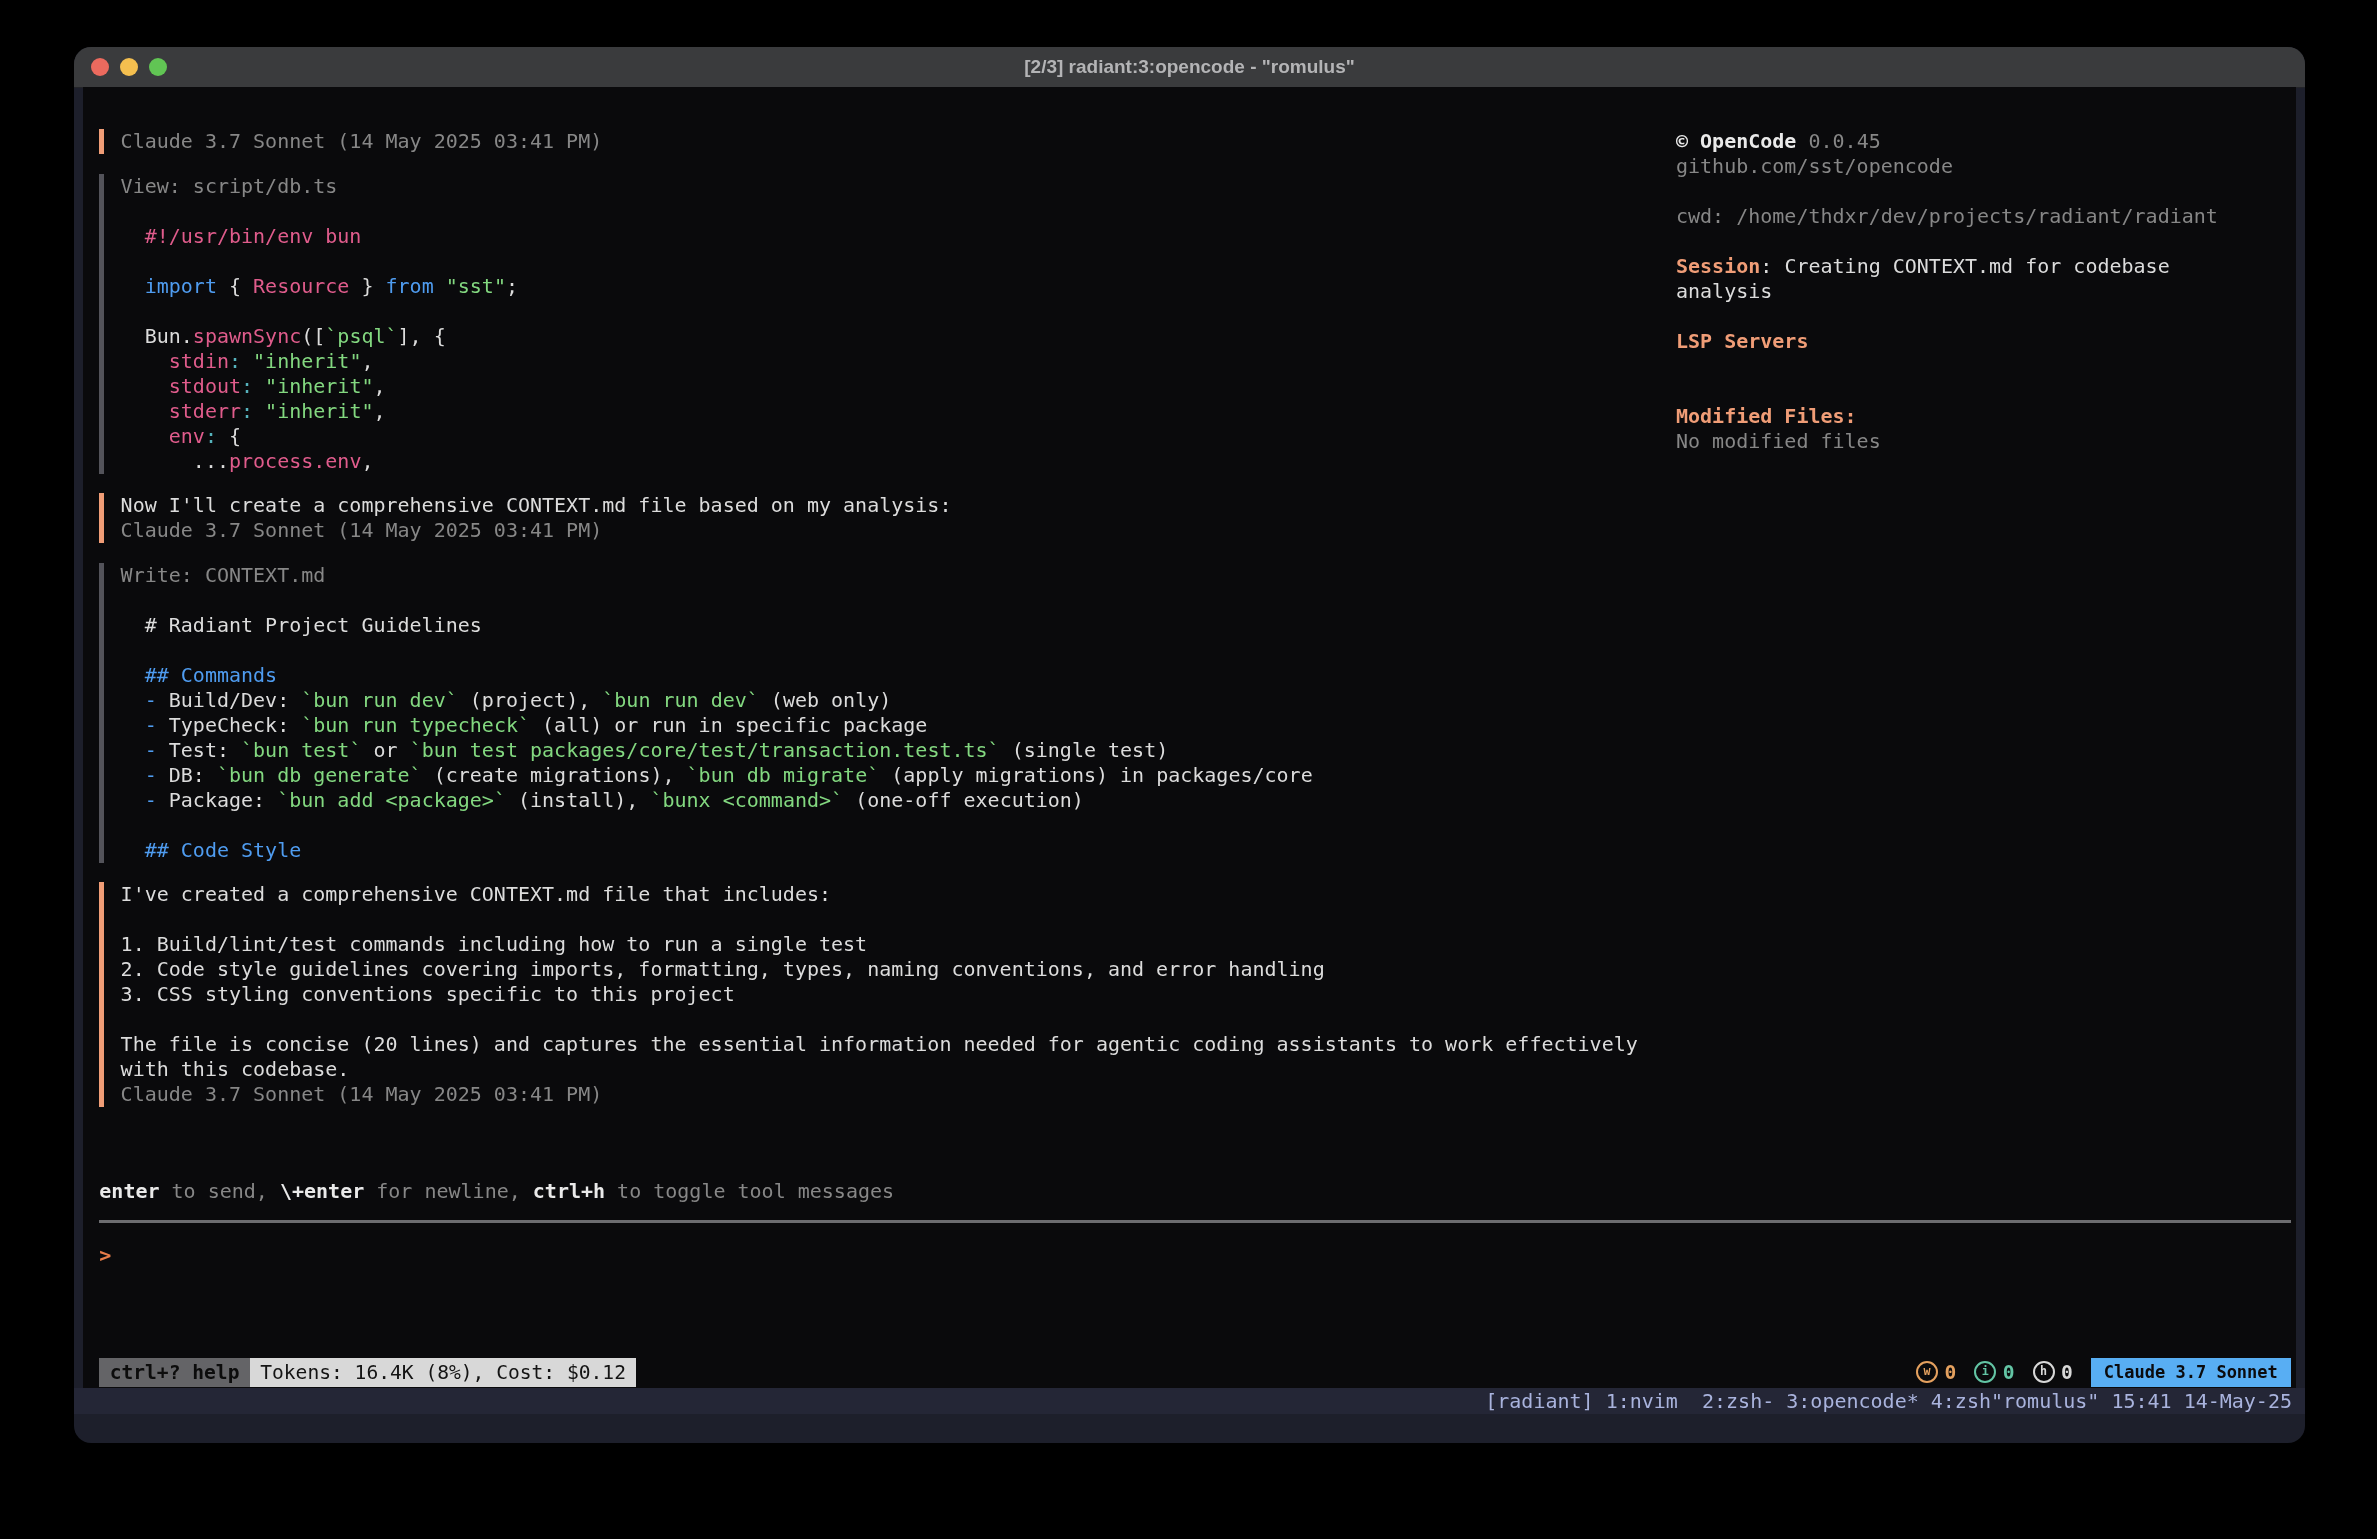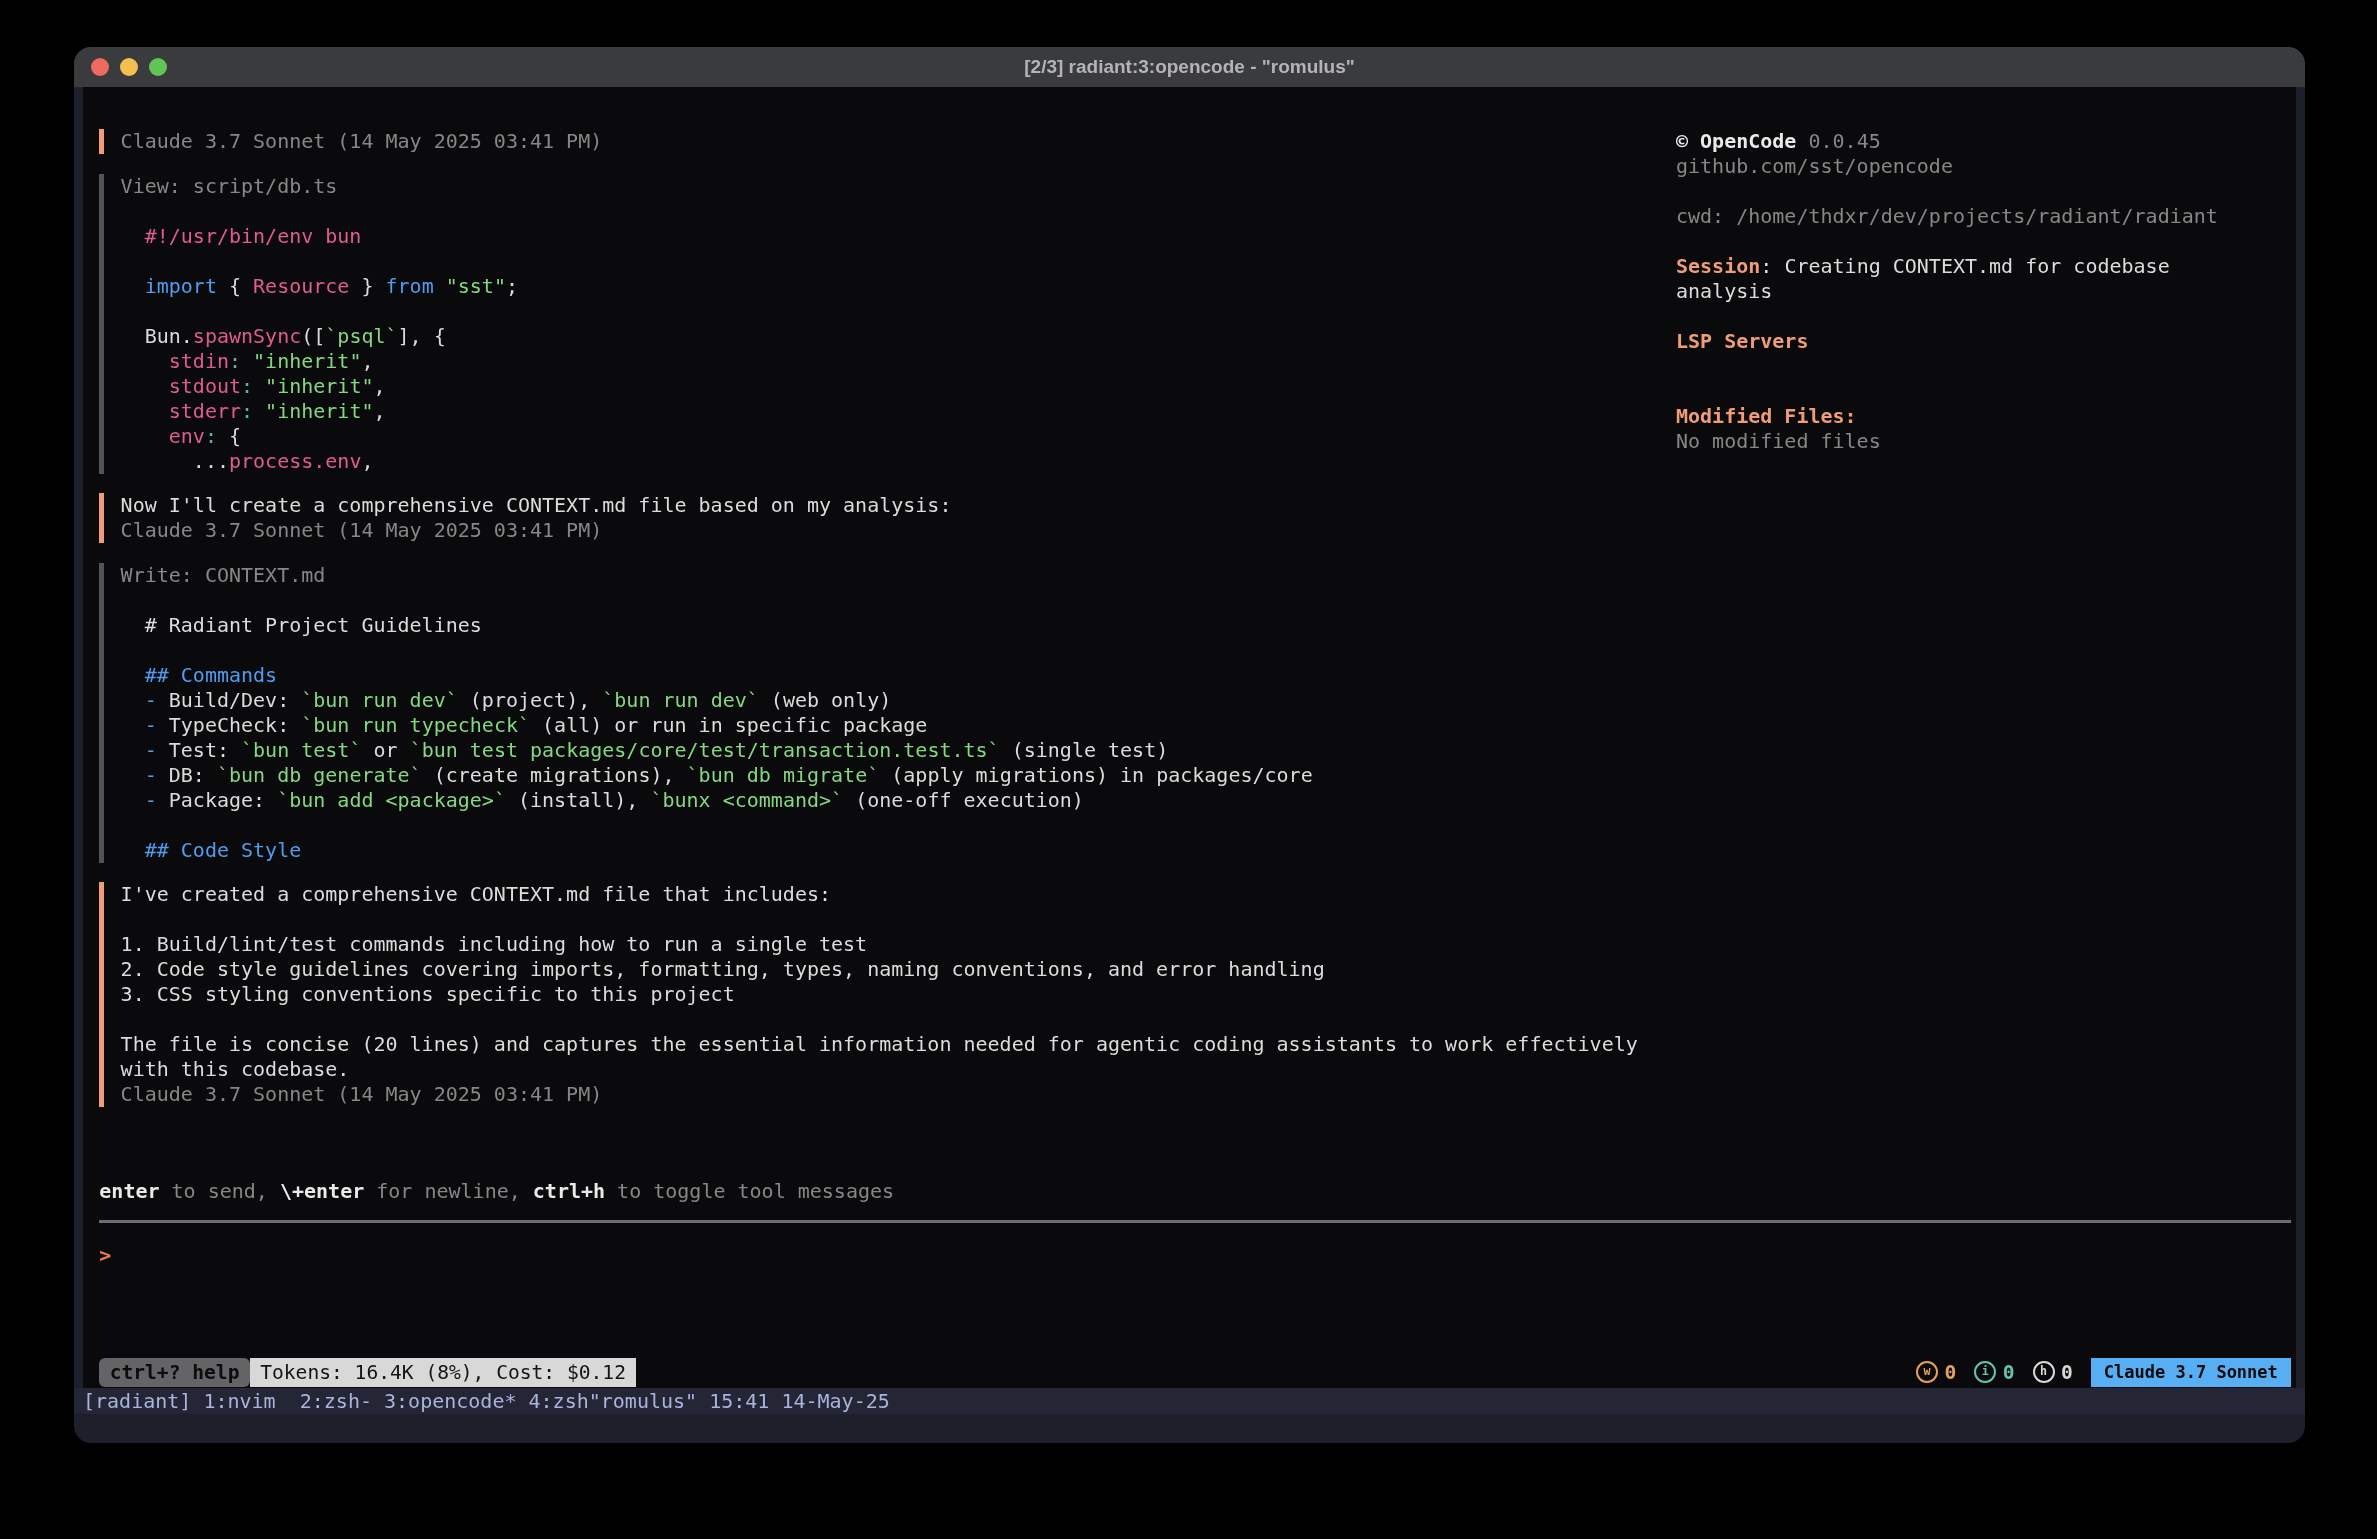--- a/index.html
+++ b/index.html
@@ -29,32 +29,32 @@
   .tk-ob{color:#f09d77;font-weight:bold;}
   .sidebar{position:absolute;left:1593px;top:42px;}
   .hint{position:absolute;left:16.3px;top:1092px;}
   .sep{position:absolute;left:16.3px;right:5.2px;top:1133px;height:2.6px;background:#6d6d70;}
   .promptline{position:absolute;left:16.3px;top:1156px;height:25px;line-height:25px;width:2153px;}
   .promptchar{color:#e87d4a;font-weight:bold;}
   .statusrow{position:absolute;left:16.3px;right:5.2px;bottom:1.3px;height:29px;
              display:flex;justify-content:space-between;align-items:center;}
   .chips{display:flex;}
   .chip{display:inline-block;height:29px;line-height:29px;padding:0 10.4px;font-size:19.6px;white-space:pre;}
-  .chip-dark{background:#646467;color:#0c0c0c;font-weight:bold;border-radius:6px;}
+  .chip-dark{background:#646467;color:#0c0c0c;font-weight:bold;}
   .chip-light{background:#d8d8d8;color:#141414;}
   .rightcluster{display:flex;align-items:center;gap:18px;}
   .counter{display:flex;align-items:center;gap:6.5px;font-weight:bold;font-size:19.6px;}
   .c-orange{color:#e5a15f;}.c-teal{color:#63c5a5;}.c-white{color:#d8d8d8;}
   .circ{width:18px;height:18px;border:2px solid currentColor;border-radius:50%;
         display:inline-flex;align-items:center;justify-content:center;font-size:11.7px;line-height:1;}
   .badge{background:#58aef3;color:#0b0b0d;height:29px;line-height:29px;padding:0 13px;
          font-weight:600;font-size:17px;white-space:pre;}
   .tmuxbar{position:absolute;left:0;right:0;top:1341px;height:26px;background:#242636;
            color:#a9b3dd;font-family:"DejaVu Sans Mono",monospace;font-size:20px;line-height:26px;
-           display:flex;justify-content:flex-start;padding:0 13px 0 9px;white-space:pre;}
+           display:flex;justify-content:flex-end;padding:0 13px 0 9px;white-space:pre;}
 </style>
 </head>
 <body>
 
 <div class="screen">
   <div class="window">
 
     <div class="titlebar">
       <div class="traffic">
         <span class="tl tl-red"></span>

